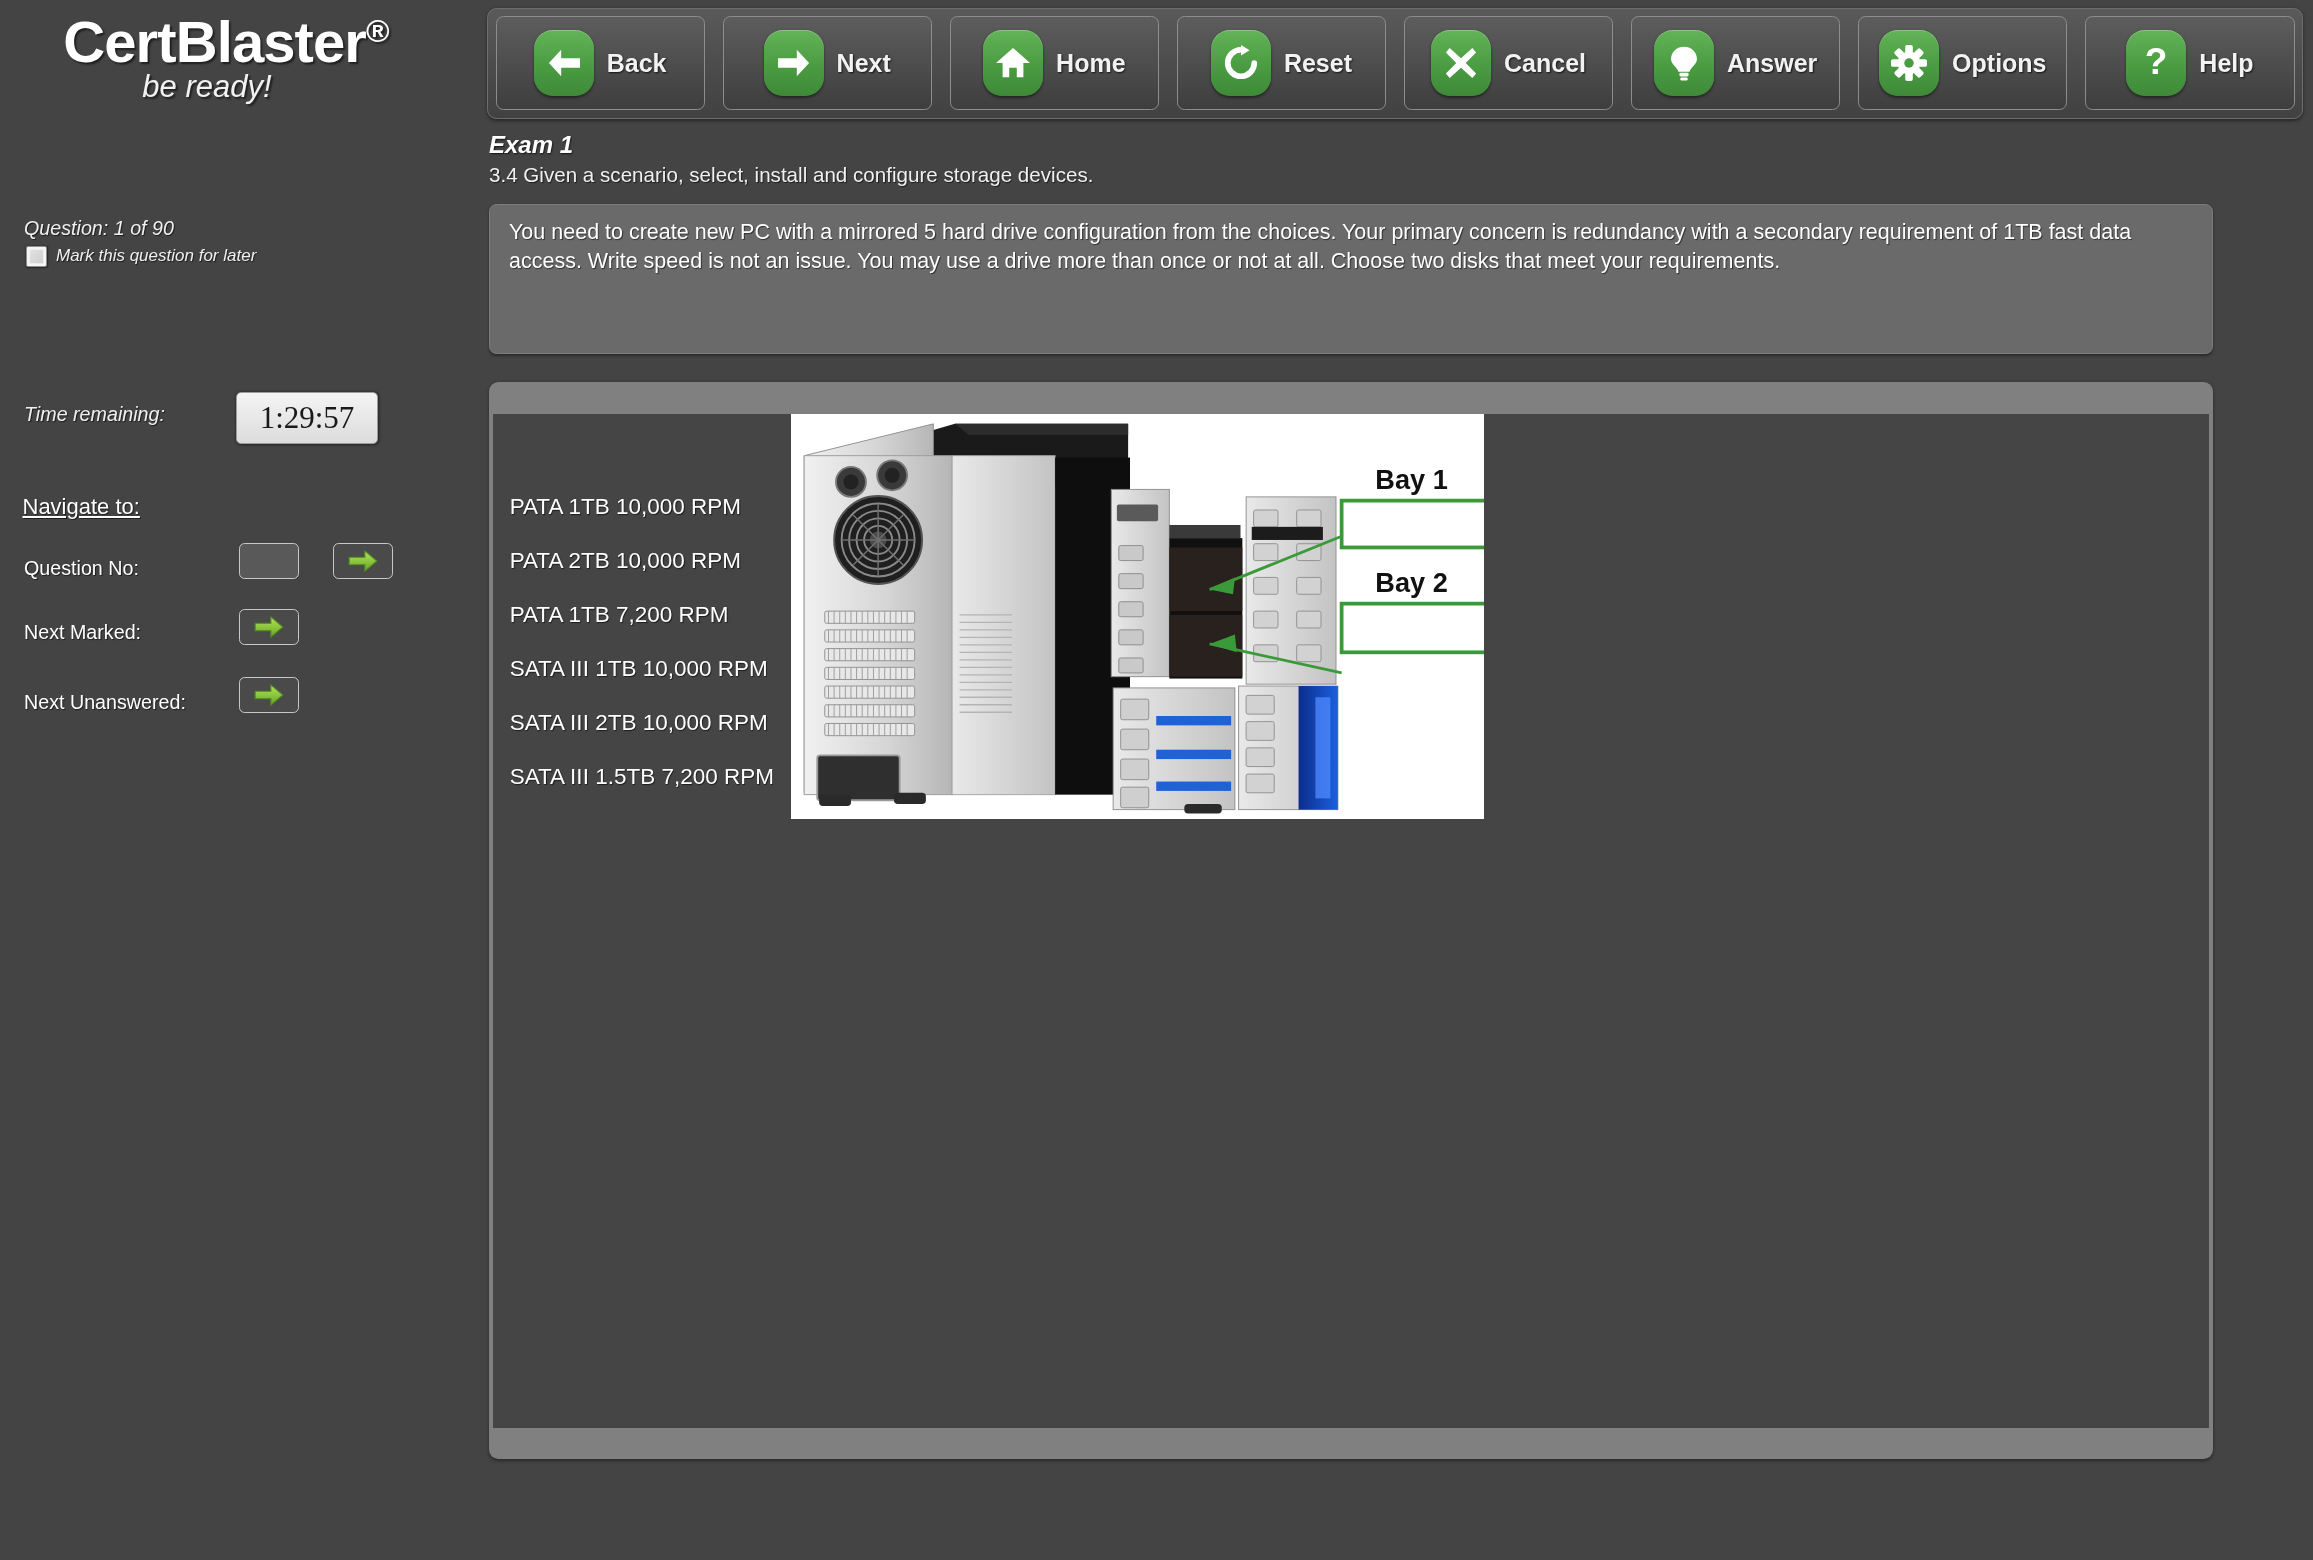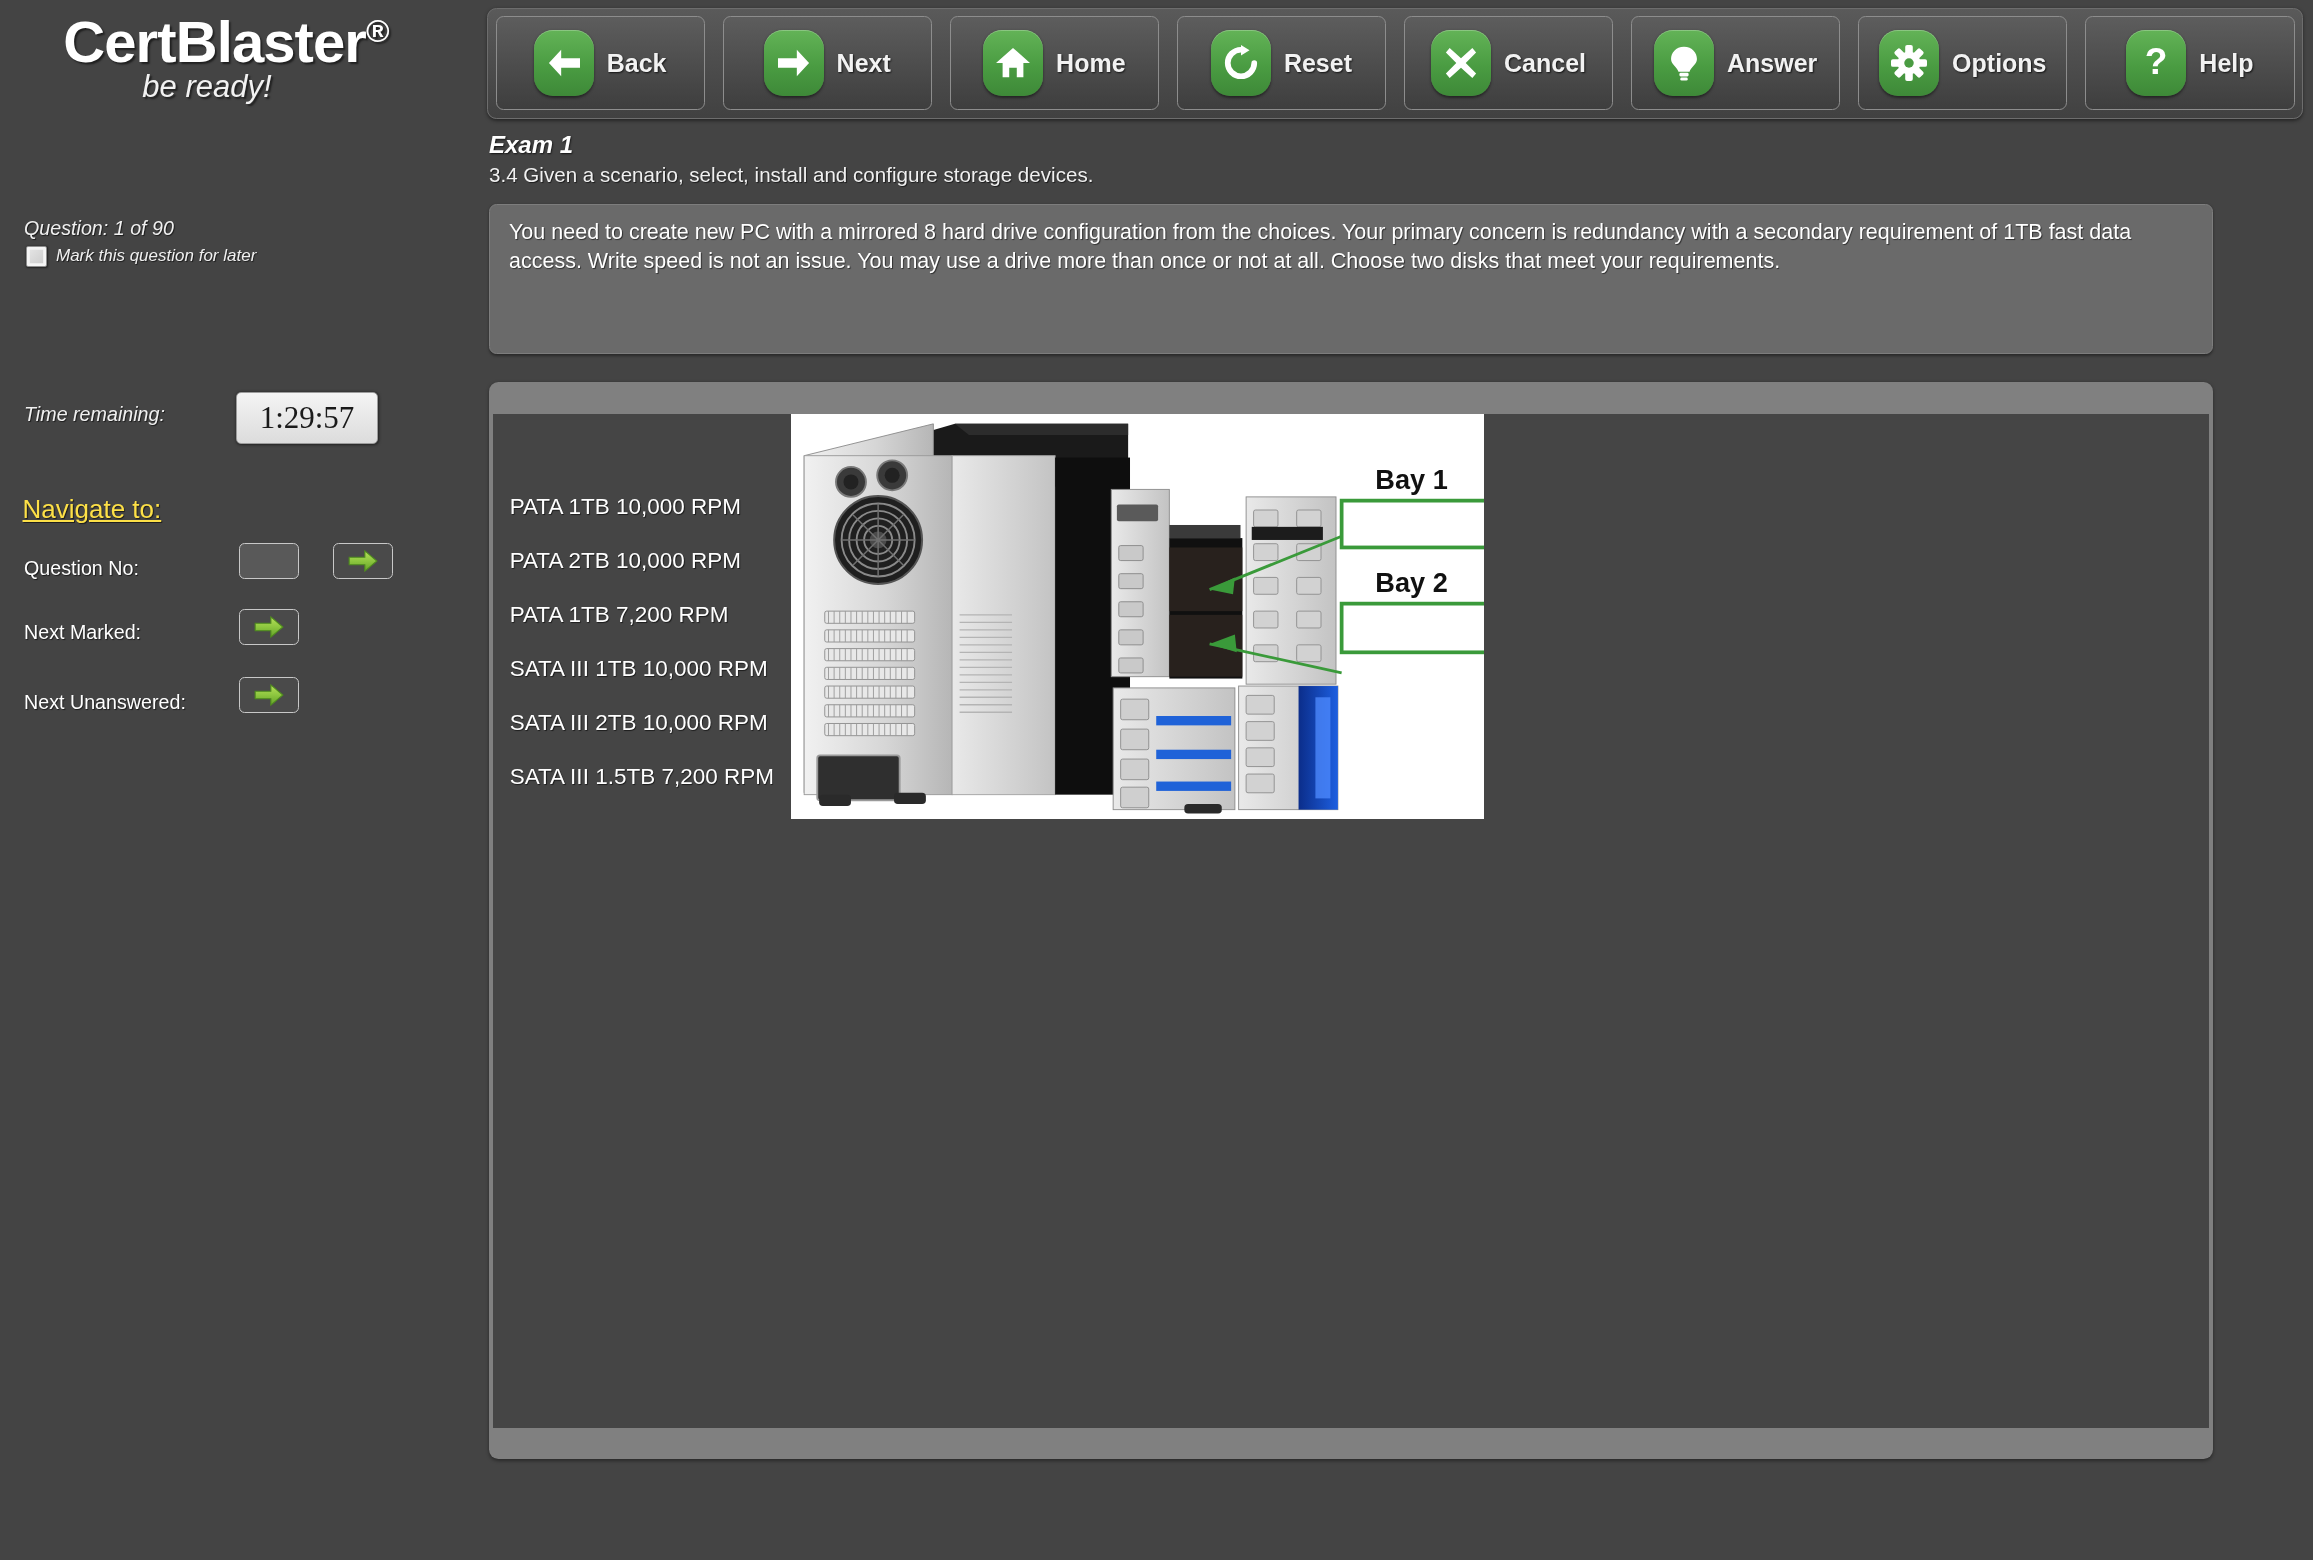--- a/index.html
+++ b/index.html
@@ -66,21 +66,21 @@
     background: linear-gradient(180deg,#f4f4f4,#dcdcdc);
     border: 0.9px solid #9c9c9c; border-radius: 5px;
     display: flex; align-items: center; justify-content: center;
     font-family: "Liberation Serif", serif;
     font-size: 31px; color: #1a1a1a;
     box-shadow: 0.9px 0.9px 2.8px rgba(0,0,0,0.5);
   }
 
   .nav-title {
     position: absolute; left: 22.5px; top: 494px;
-    font-size: 26px; color: #fde047; text-decoration: underline;
+    font-size: 22px; color: #ffffff; text-decoration: underline;
     text-shadow: 0.9px 0.9px 0.9px rgba(0,0,0,0.6);
   }
   .nav-row { position: absolute; display: flex; align-items: center; }
   .nav-row .lbl {
     font-size: 19.7px; color: #ffffff;
     text-shadow: 0.9px 0.9px 0.9px rgba(0,0,0,0.6);
   }
   #row-qno { left: 24px; top: 557px; }
   #row-marked { left: 24px; top: 621px; }
   #row-unans { left: 24px; top: 691px; }
@@ -342,21 +342,21 @@
       </svg>
     </span>
     <span class="tb-lbl">Help</span>
   </div>
 </div>
 
 <div id="exam-title">Exam 1</div>
 <div id="exam-obj">3.4 Given a scenario, select, install and configure storage devices.</div>
 
 <div id="question-panel">
-  <div id="question-text">You need to create new PC with a mirrored 8 hard drive configuration from the choices. Your primary concern is redundancy with a secondary requirement of 1TB fast data access. Write speed is not an issue. You may use a drive more than once or not at all. Choose two disks that meet your requirements.</div>
+  <div id="question-text">You need to create new PC with a mirrored 5 hard drive configuration from the choices. Your primary concern is redundancy with a secondary requirement of 1TB fast data access. Write speed is not an issue. You may use a drive more than once or not at all. Choose two disks that meet your requirements.</div>
 </div>
 
 <div id="content-panel">
   <div id="content-inner">
 
     <div id="choices">
       <div class="choice">PATA 1TB 10,000 RPM</div>
       <div class="choice">PATA 2TB 10,000 RPM</div>
       <div class="choice">PATA 1TB 7,200 RPM</div>
       <div class="choice">SATA III 1TB 10,000 RPM</div>

